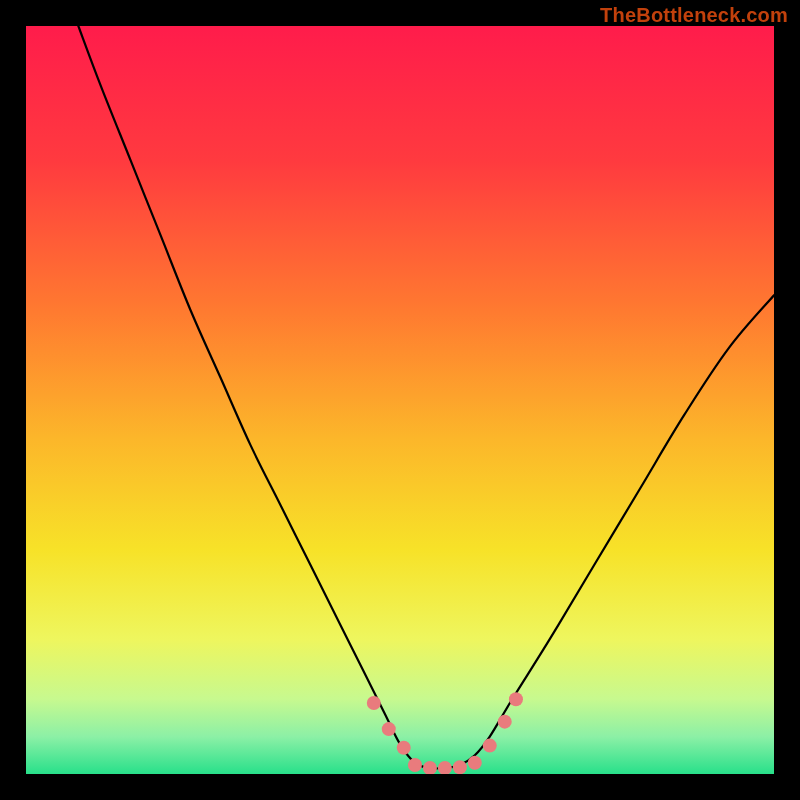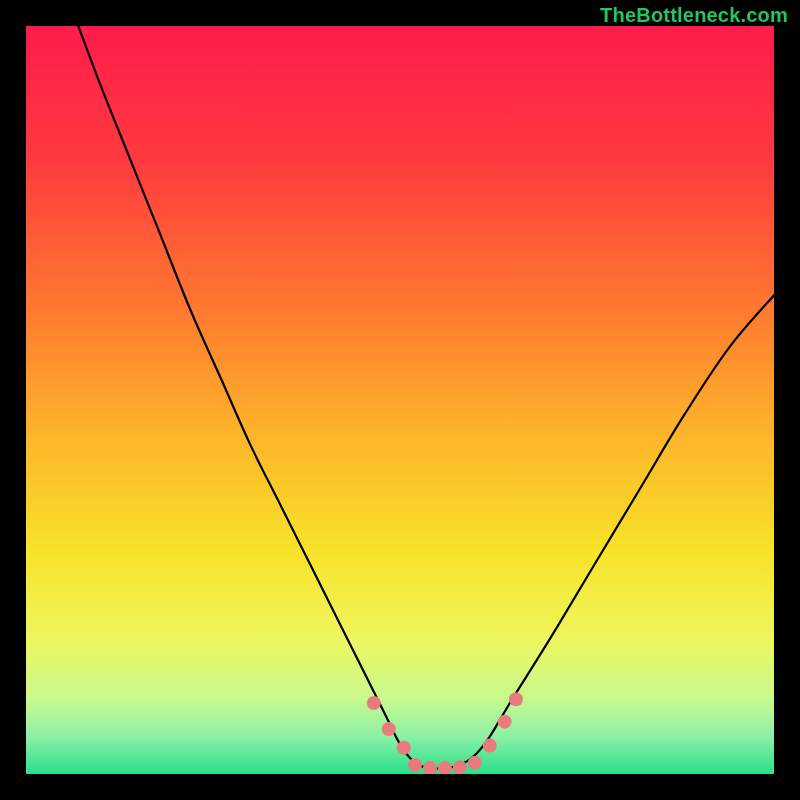--- a/index.html
+++ b/index.html
@@ -16,21 +16,21 @@
     left: 26px;
     top: 26px;
     width: 748px;
     height: 748px;
     background: #000;
   }
   .watermark {
     position: absolute;
     top: 4px;
     right: 12px;
-    color: #22c55e;
+    color: #c2410c;
     font-size: 20px;
     font-weight: 600;
     letter-spacing: 0.2px;
     z-index: 5;
   }
   svg { display: block; }
 </style>
 </head>
 <body>
 

